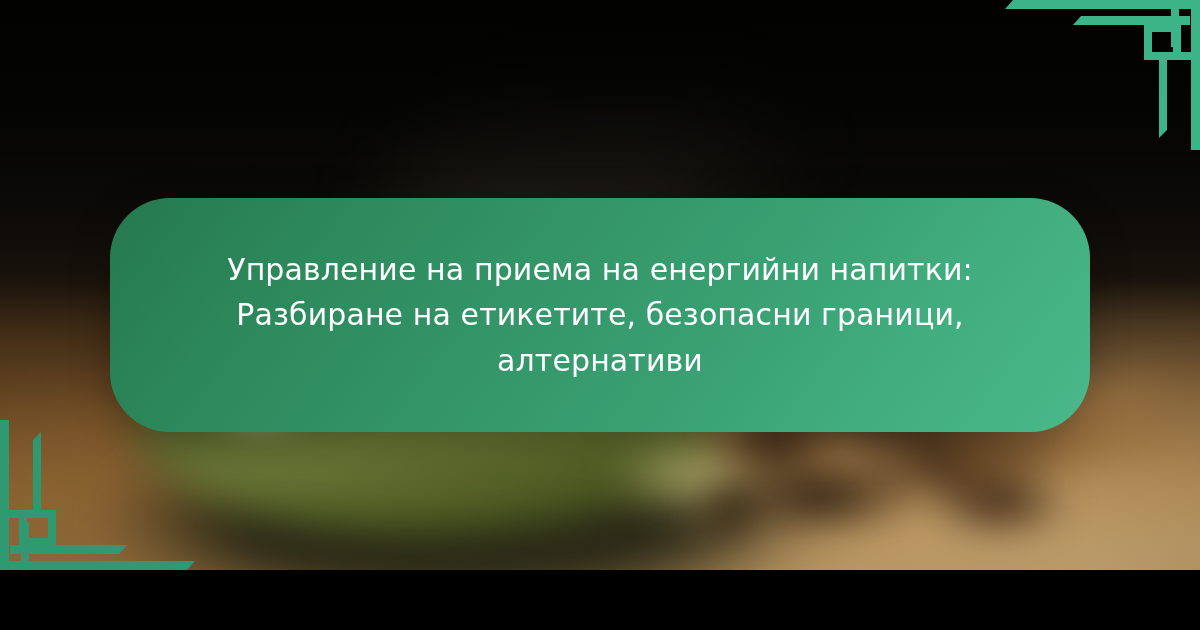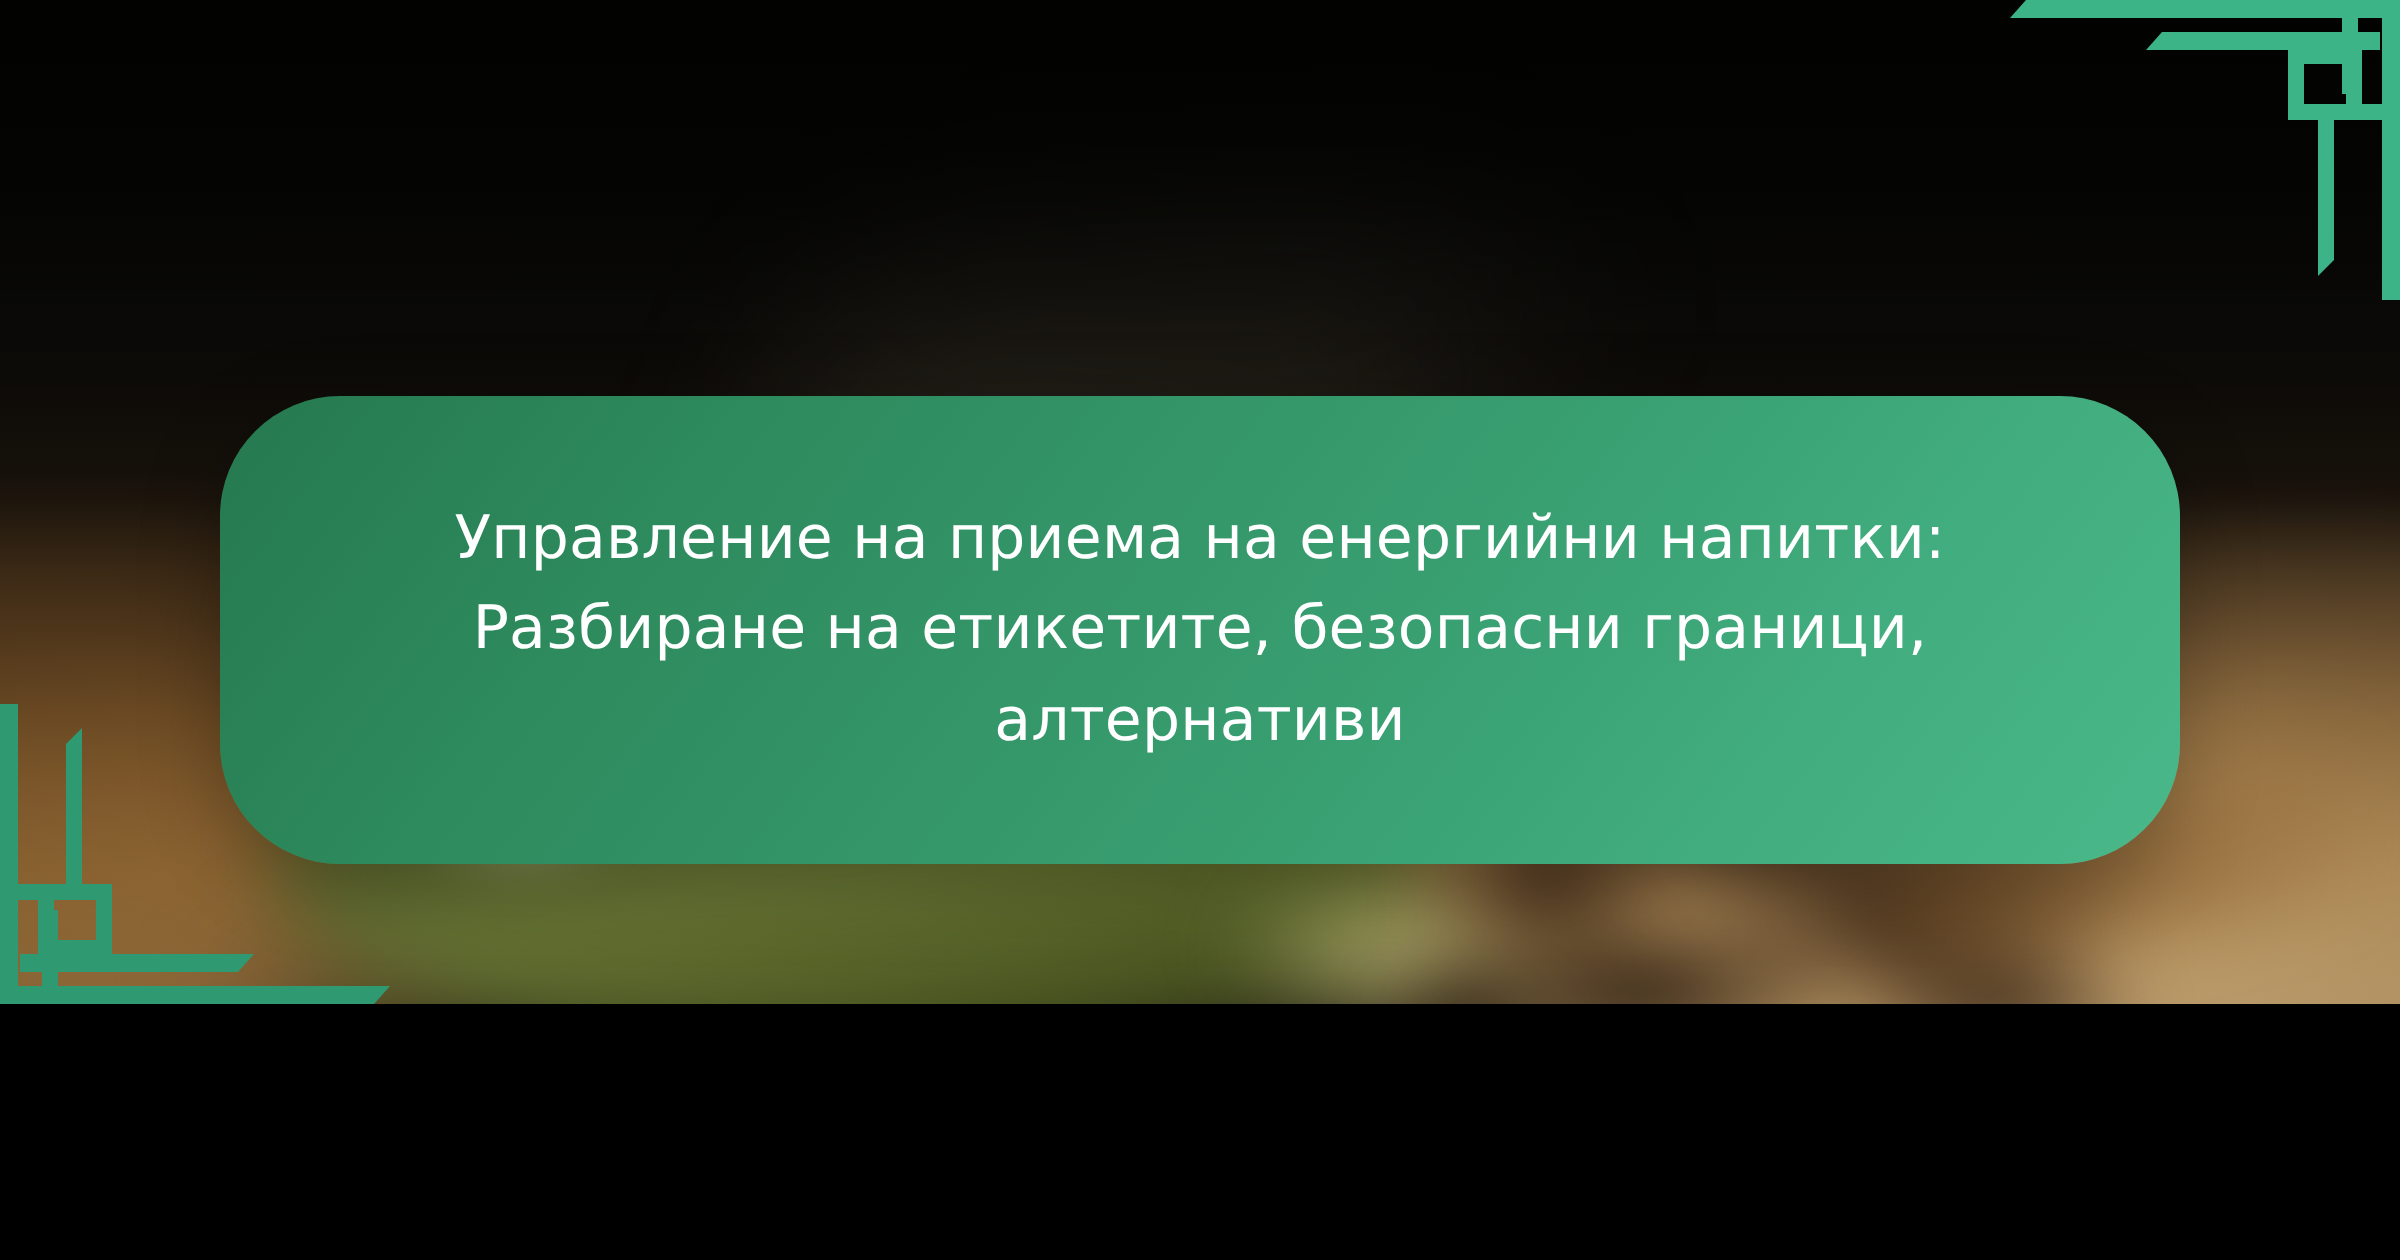--- a/index.html
+++ b/index.html
@@ -2,21 +2,21 @@
 <html lang="bg"><head>
 <meta charset="utf-8">
 <title>Social Card</title>
 <style>
   html,body{margin:0;padding:0;}
   body{
     width:1200px;height:630px;overflow:hidden;
     font-family:"DejaVu Sans","Liberation Sans",sans-serif;
     background:#000;
   }
-  .stage{position:relative;width:1200px;height:502px;overflow:hidden;background:#0a0906;}
+  .stage{position:relative;width:1200px;height:570px;overflow:hidden;background:#0a0906;}
 
   
   .bg{position:absolute;inset:-60px;overflow:hidden;}
   .bg-layer{position:absolute;inset:0;}
 
   
   .bg-base{
     background:
       linear-gradient(180deg,
         #070705 0%,

